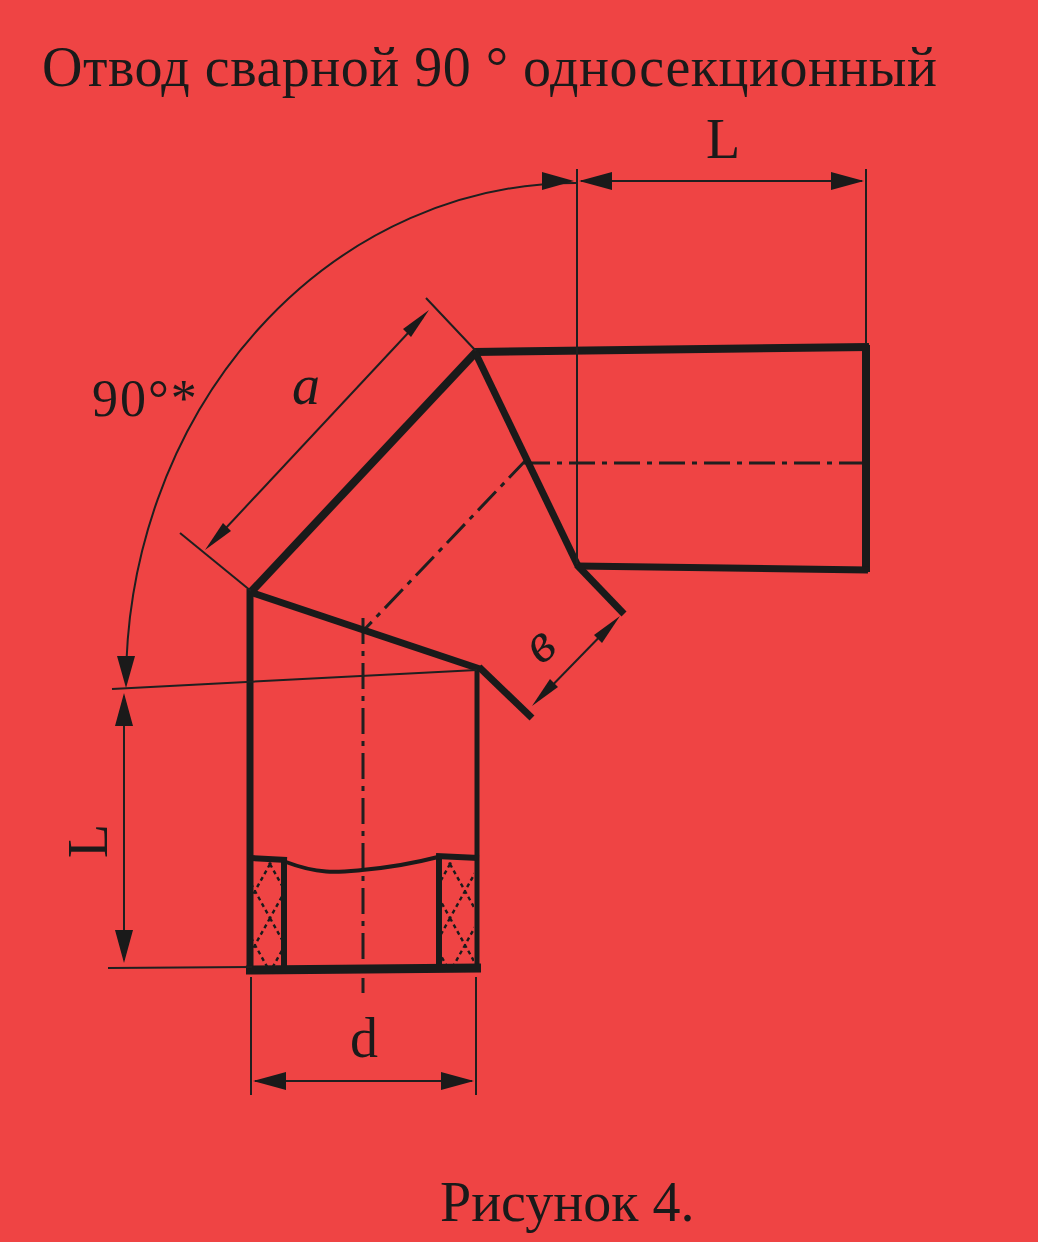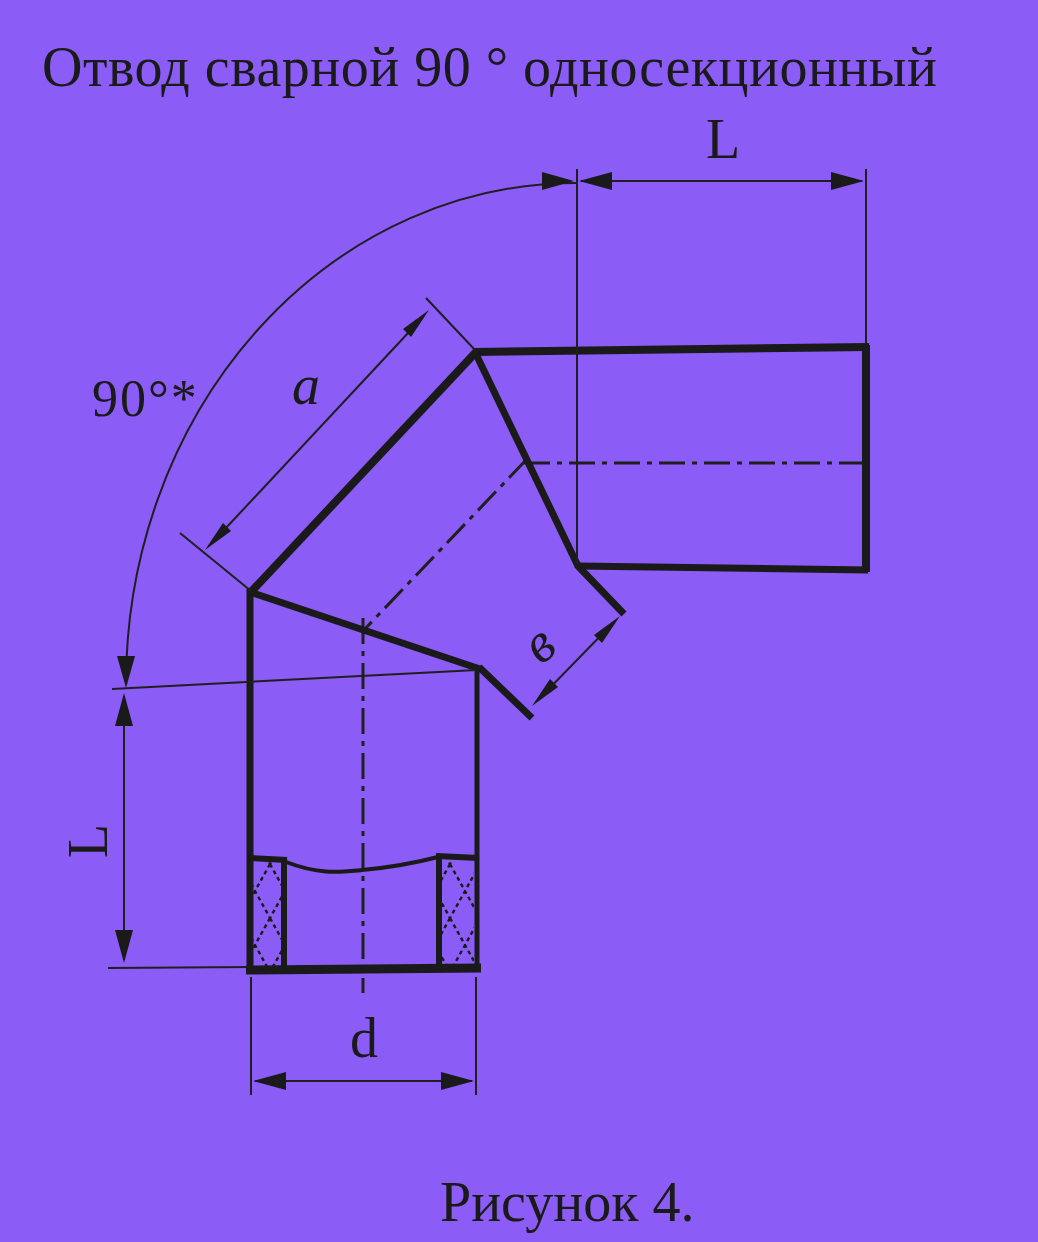--- a/index.html
+++ b/index.html
@@ -5,21 +5,21 @@
   html, body {
     margin: 0;
     padding: 0;
     background: #e8e8e6;
   }
   .page {
     position: relative;
     width: 1038px;
     height: 1242px;
     margin: 0 auto;
-    background: #8b5cf6;
+    background: #ef4444;
     overflow: hidden;
   }
   svg.drawing {
     display: block;
     width: 1038px;
     height: 1242px;
   }
   text {
     font-family: "Liberation Serif", "DejaVu Serif", serif;
     fill: #1a1a1a;

